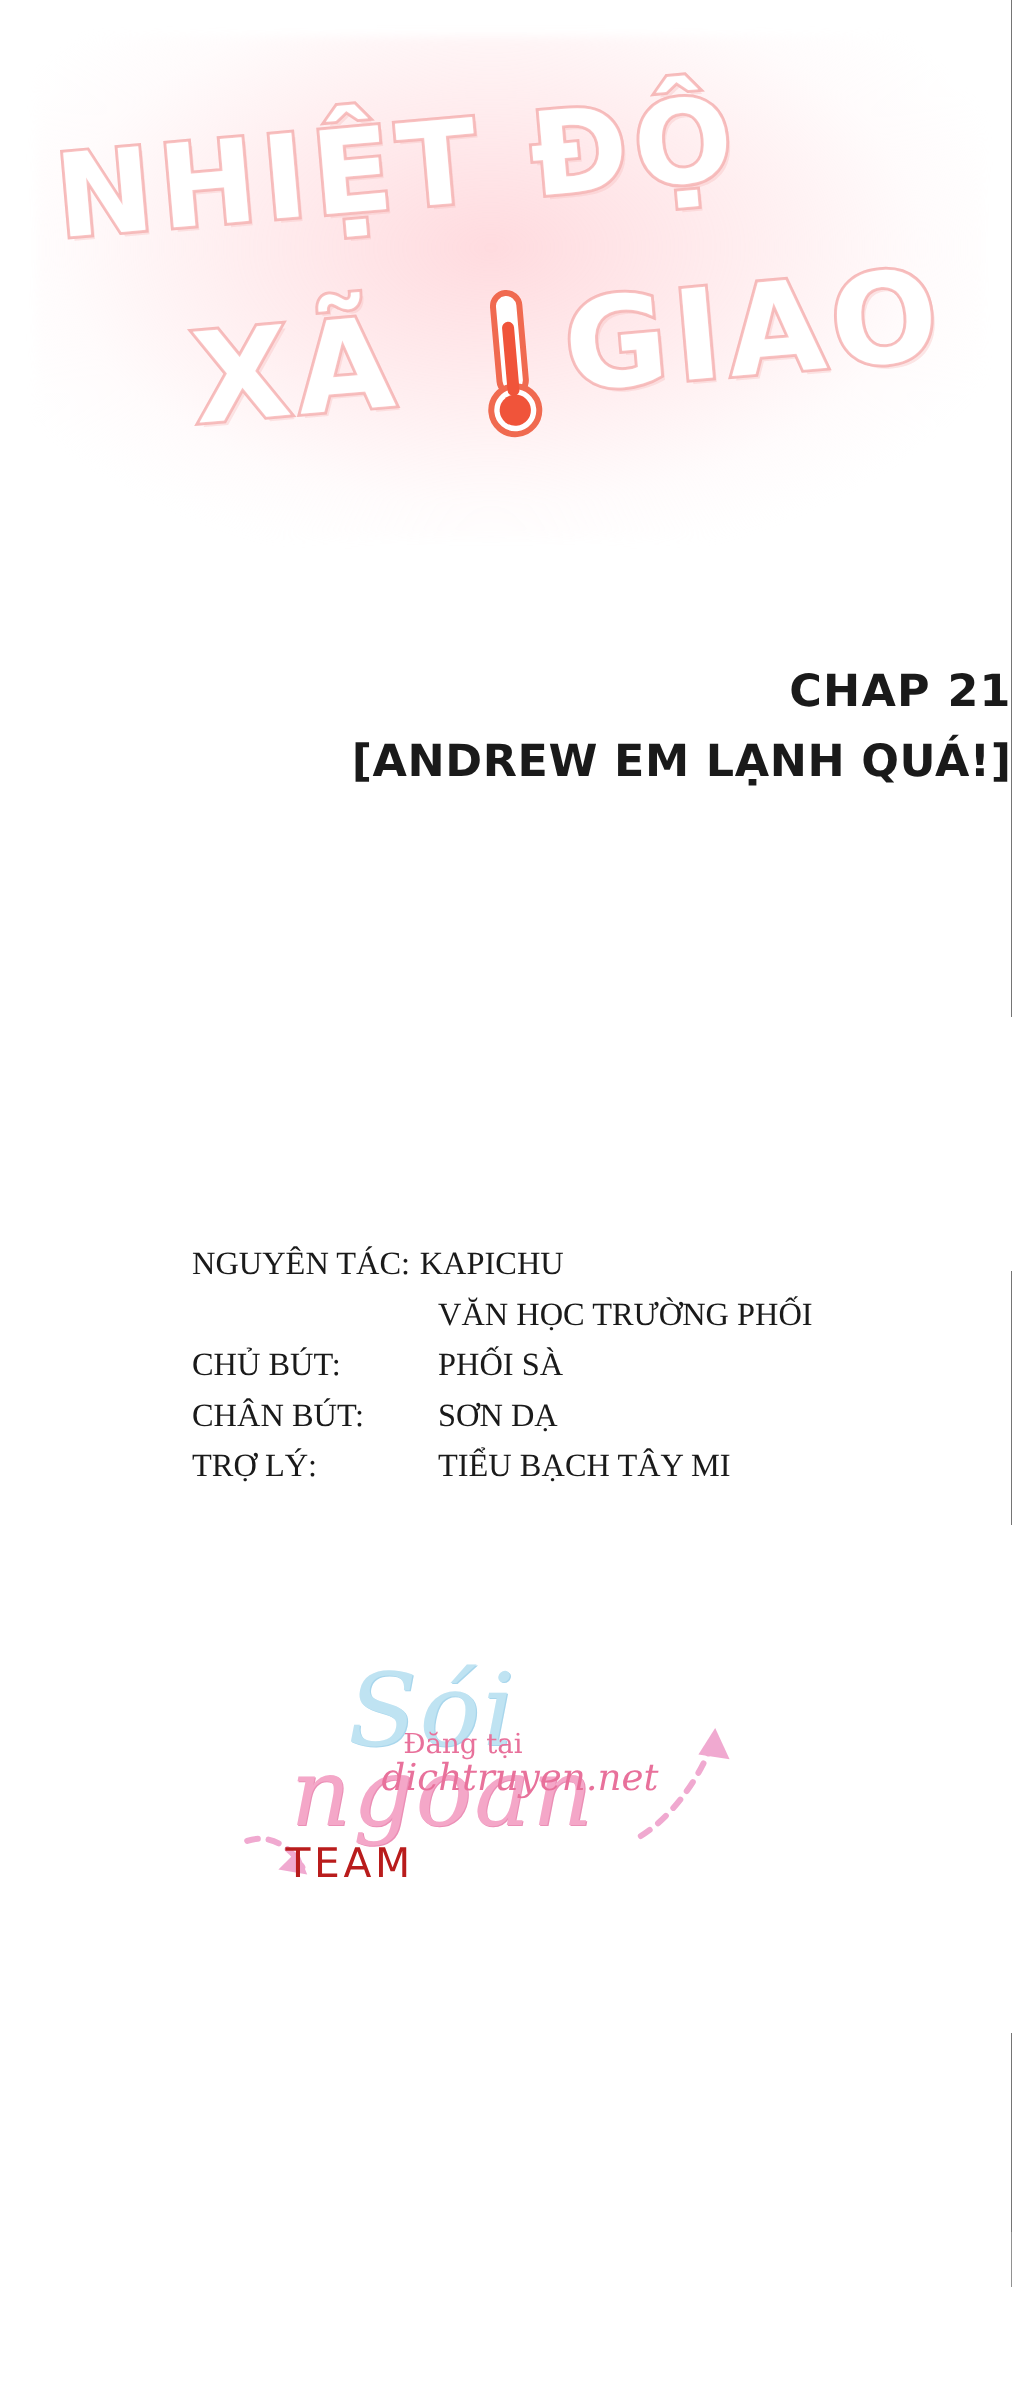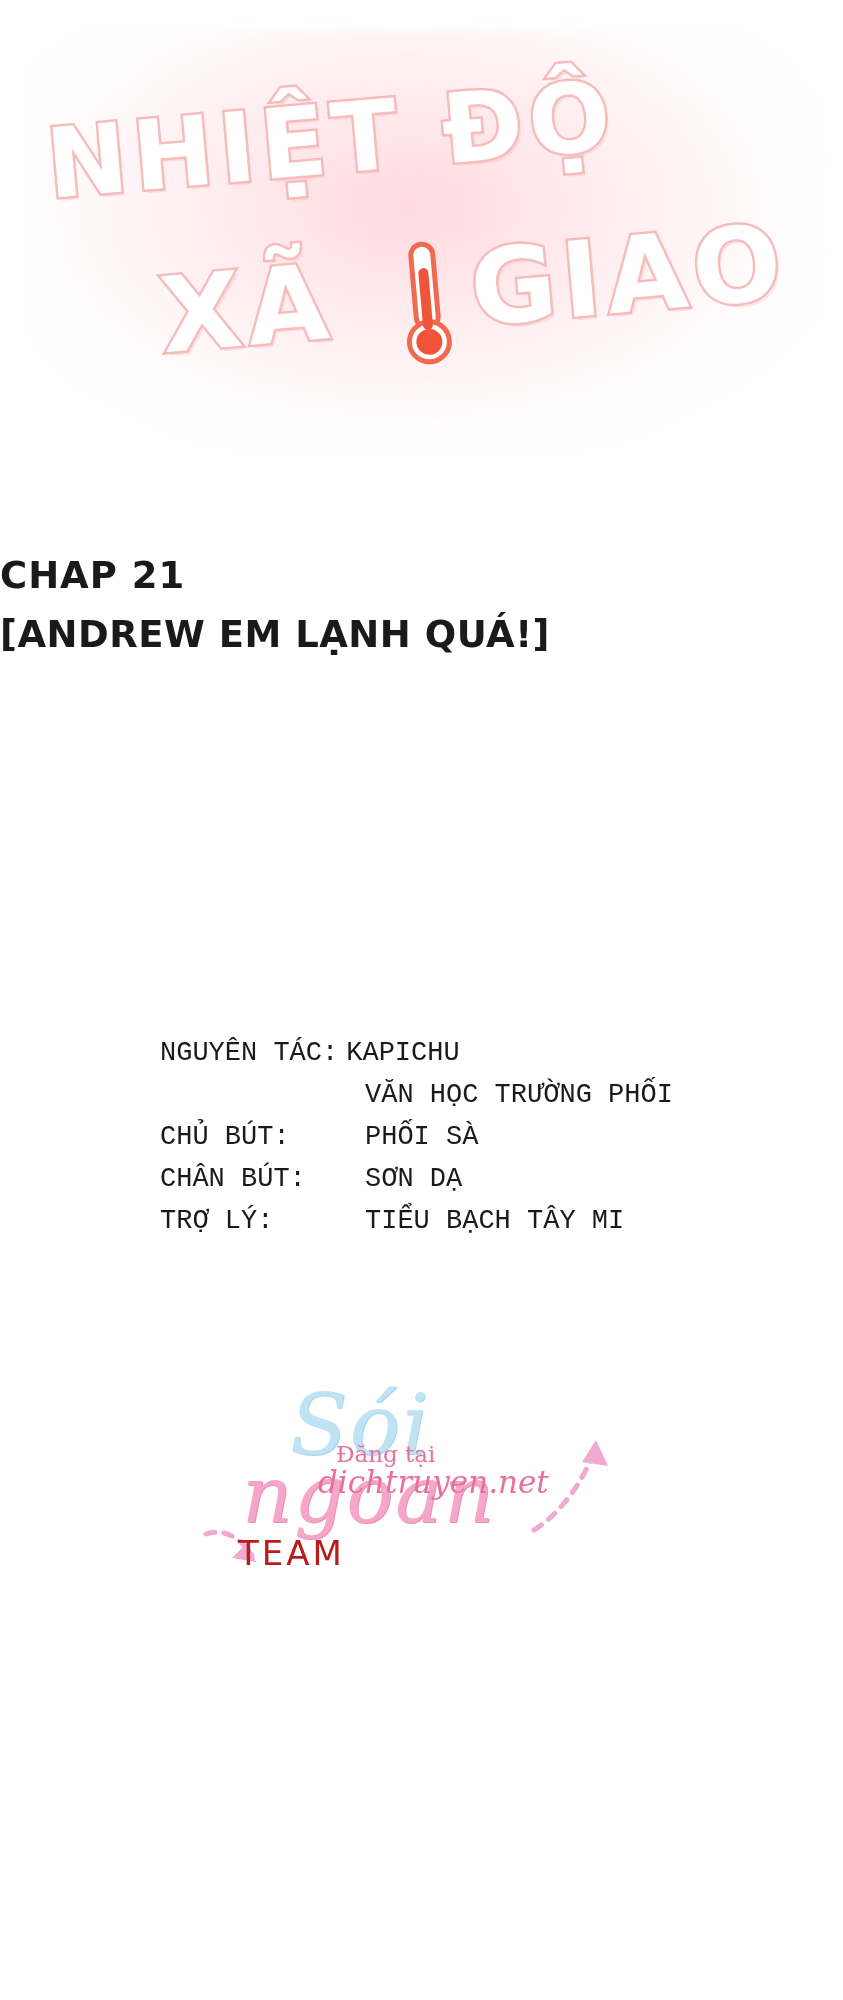--- a/index.html
+++ b/index.html
@@ -69,21 +69,21 @@
     width: 60px;
     height: 130px;
     transform: rotate(-5deg);
   }
   
   .chapter-block {
     position: absolute;
     left: 0;
     top: 548px;
     width: 843px;
-    text-align: left;
+    text-align: right;
     color: #1a1a1a;
     font-family: "DejaVu Sans", sans-serif;
   }
   .chapter-number {
     font-size: 37px;
     font-weight: bold;
     letter-spacing: 1px;
     line-height: 56px;
   }
   .chapter-title {
@@ -91,21 +91,21 @@
     font-weight: bold;
     letter-spacing: 0.5px;
     line-height: 62px;
   }
   
   .credits {
     position: absolute;
     left: 160px;
     top: 1032px;
     width: 600px;
-    font-family: Liberation Mono, monospace;
+    font-family: Liberation Serif, serif;
     font-size: 27px;
     color: #1a1a1a;
     line-height: 42px;
   }
   .credit-row {
     display: flex;
     align-items: baseline;
   }
   .credit-label {
     width: 205px;

